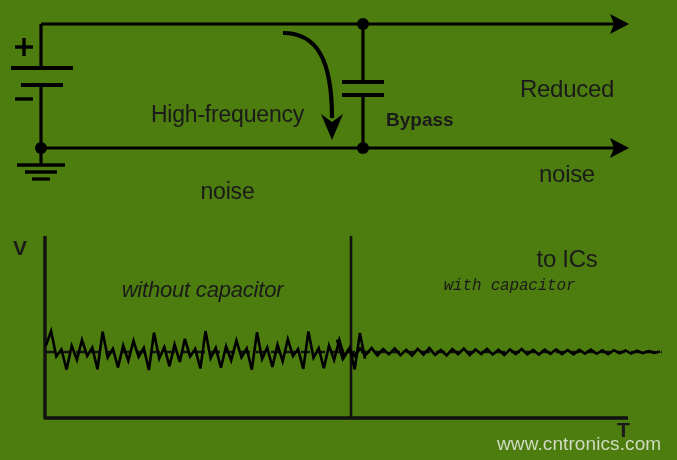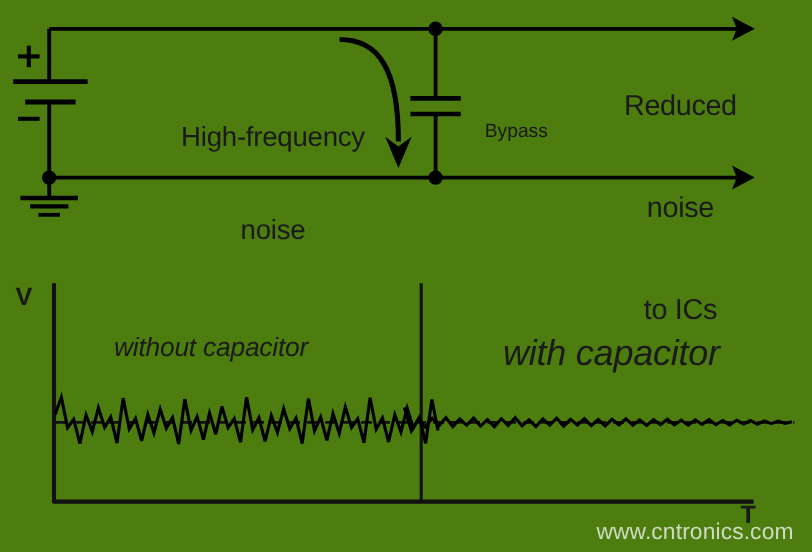--- a/index.html
+++ b/index.html
@@ -33,24 +33,25 @@
   
   #hf-noise-label {
     left: 130px;
     top: 50px;
     width: 195px;
     text-align: center;
     font-size: 23px;
     letter-spacing: -0.2px;
   }
   #bypass-cap-label {
-    left: 404px;
+    left: 386px;
     top: 56px;
-    font-size: 16px;
+    font-size: 19px;
     line-height: 1.35;
+    font-weight: bold;
   }
   #reduced-noise-label {
     left: 508px;
     top: 18px;
     width: 118px;
     text-align: center;
     font-size: 24px;
     line-height: 1.18;
     letter-spacing: -0.3px;
   }
@@ -64,33 +65,34 @@
   #axis-t-label {
     left: 617px;
     top: 418px;
     font-size: 21px;
     font-weight: 600;
   }
   #without-cap-label {
     left: 95px;
     top: 278px;
     width: 215px;
-    text-align: left;
+    text-align: center;
     font-size: 22px;
     font-style: italic;
     letter-spacing: -0.2px;
   }
   #with-cap-label {
     left: 412px;
     top: 278px;
     width: 195px;
     text-align: center;
-    font-size: 30px;
+    font-size: 16px;
     font-style: italic;
     letter-spacing: -0.2px;
+    font-family: Liberation Mono, monospace;
   }
   #watermark {
     left: 497px;
     top: 433px;
     font-size: 19px;
     color: #cfdcc2;
     letter-spacing: 0.1px;
   }
 </style>
 </head>

